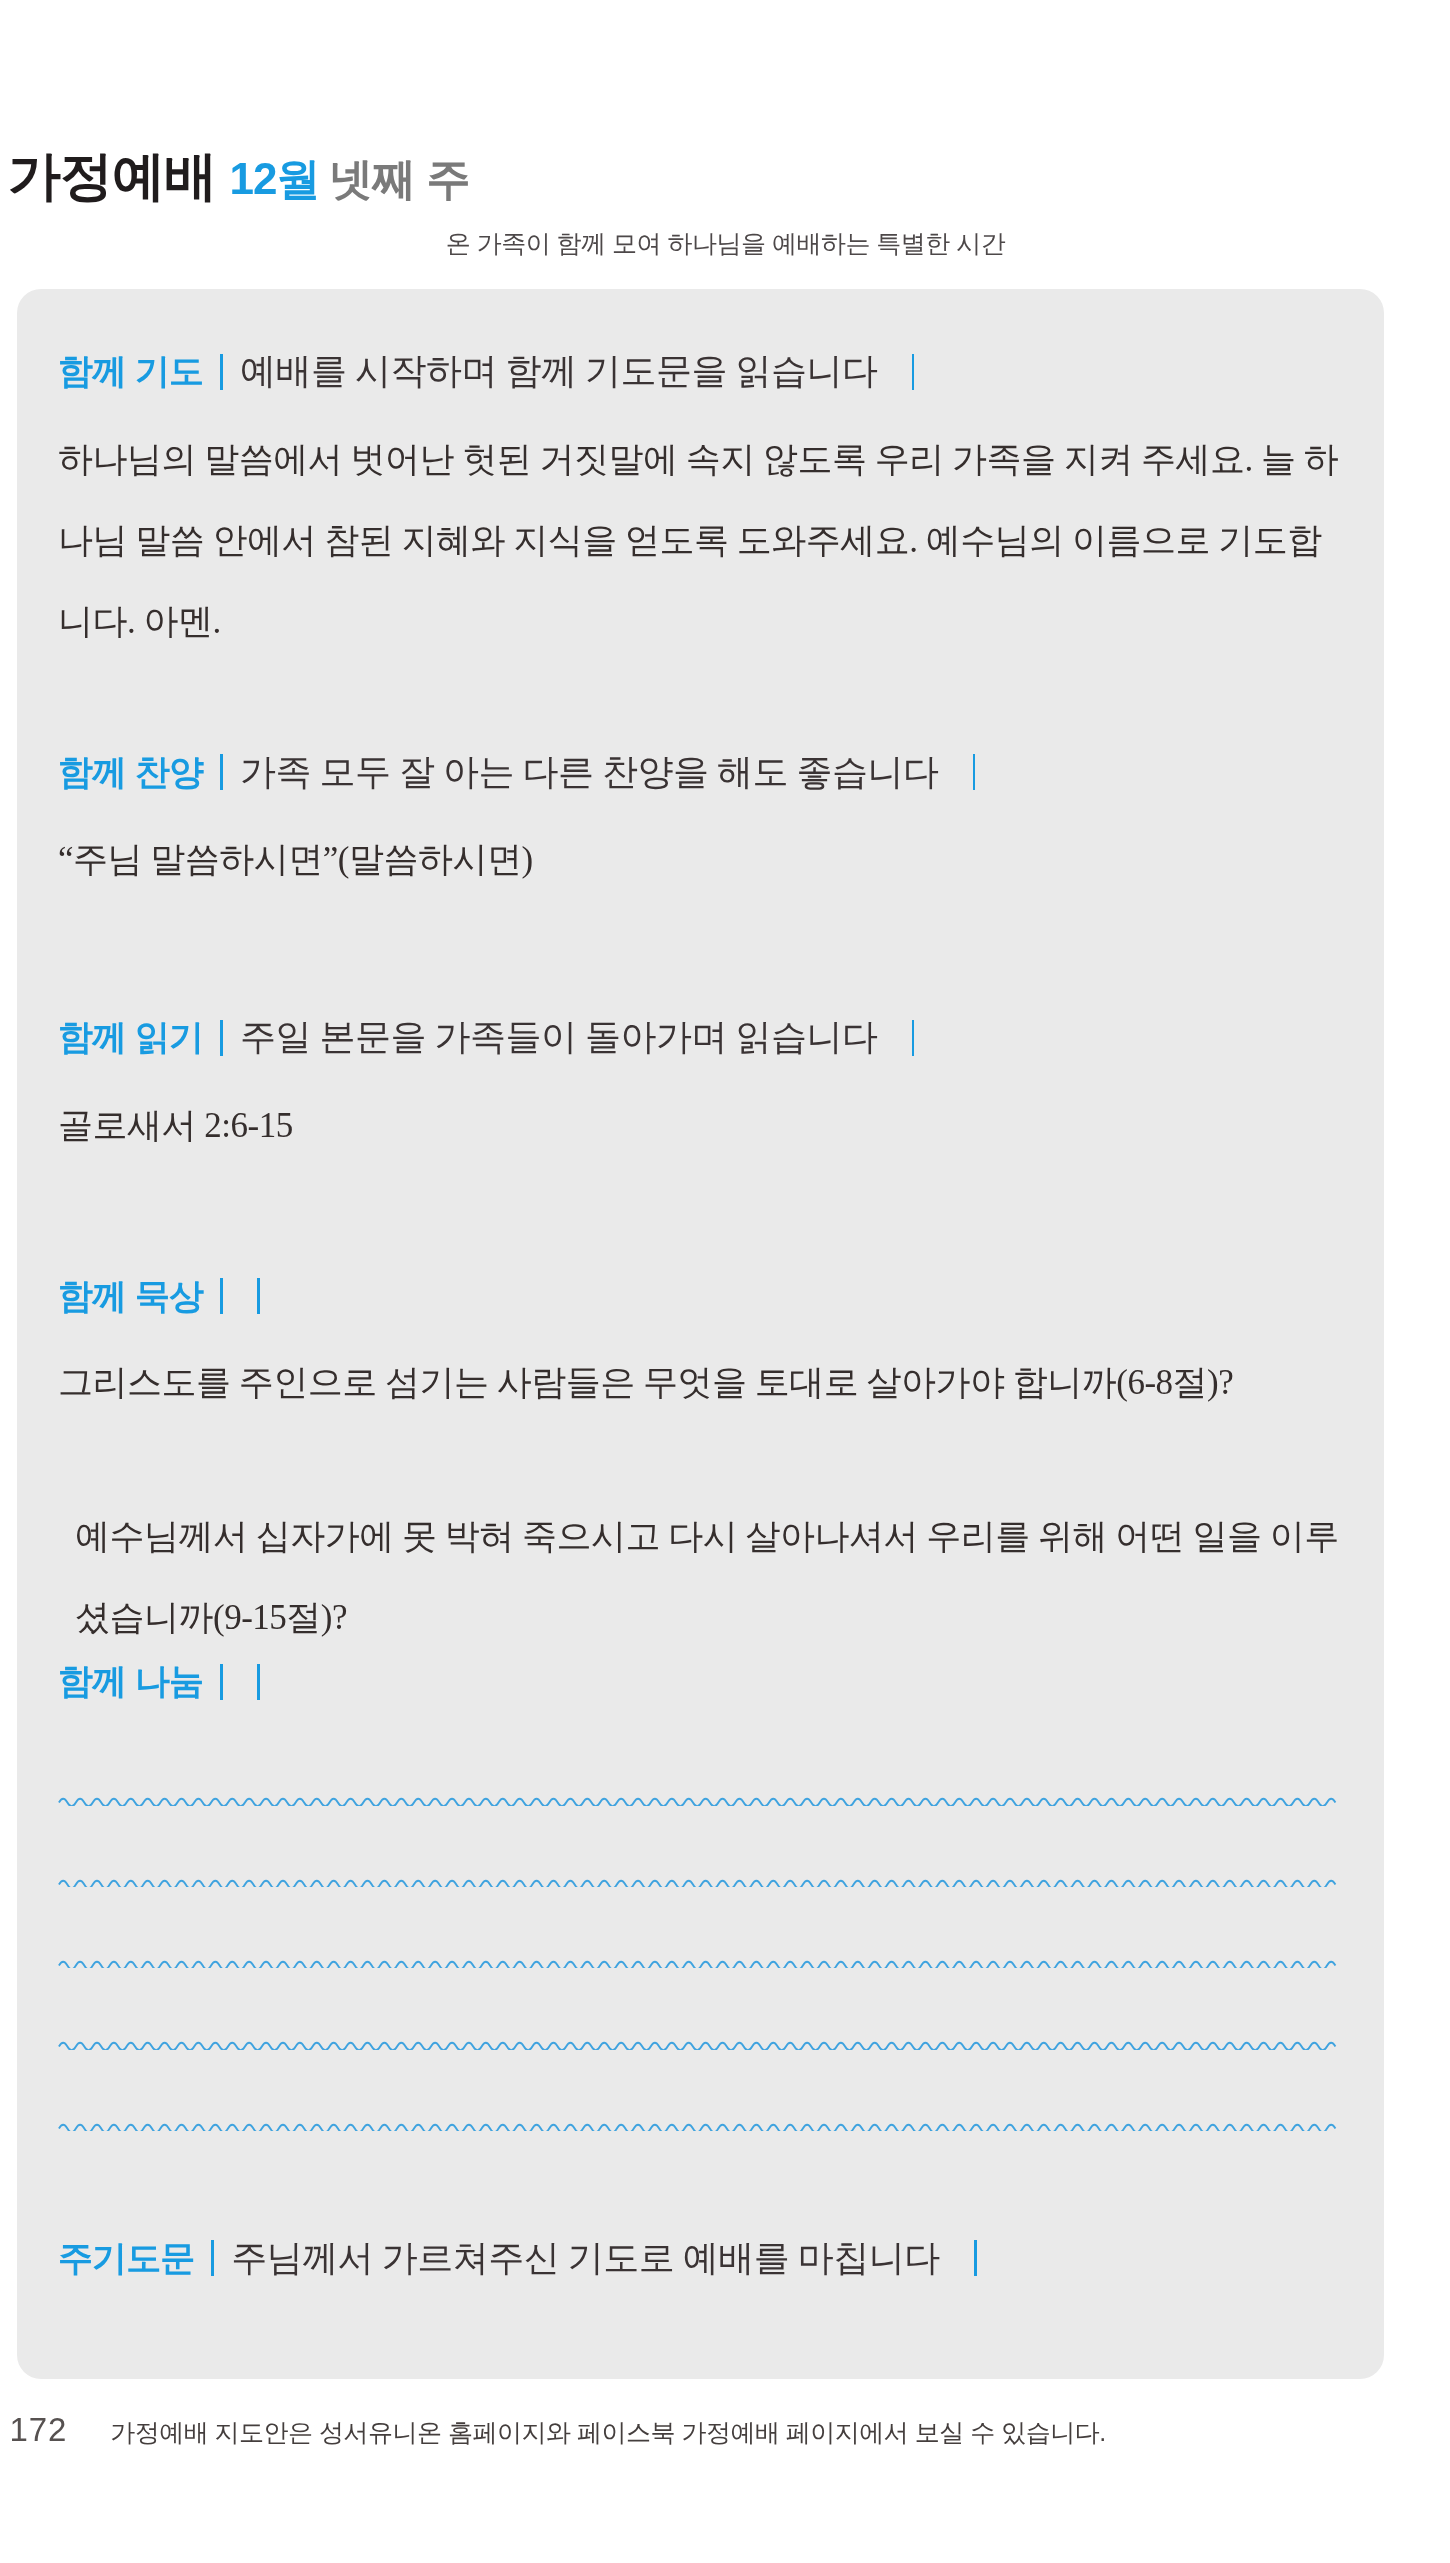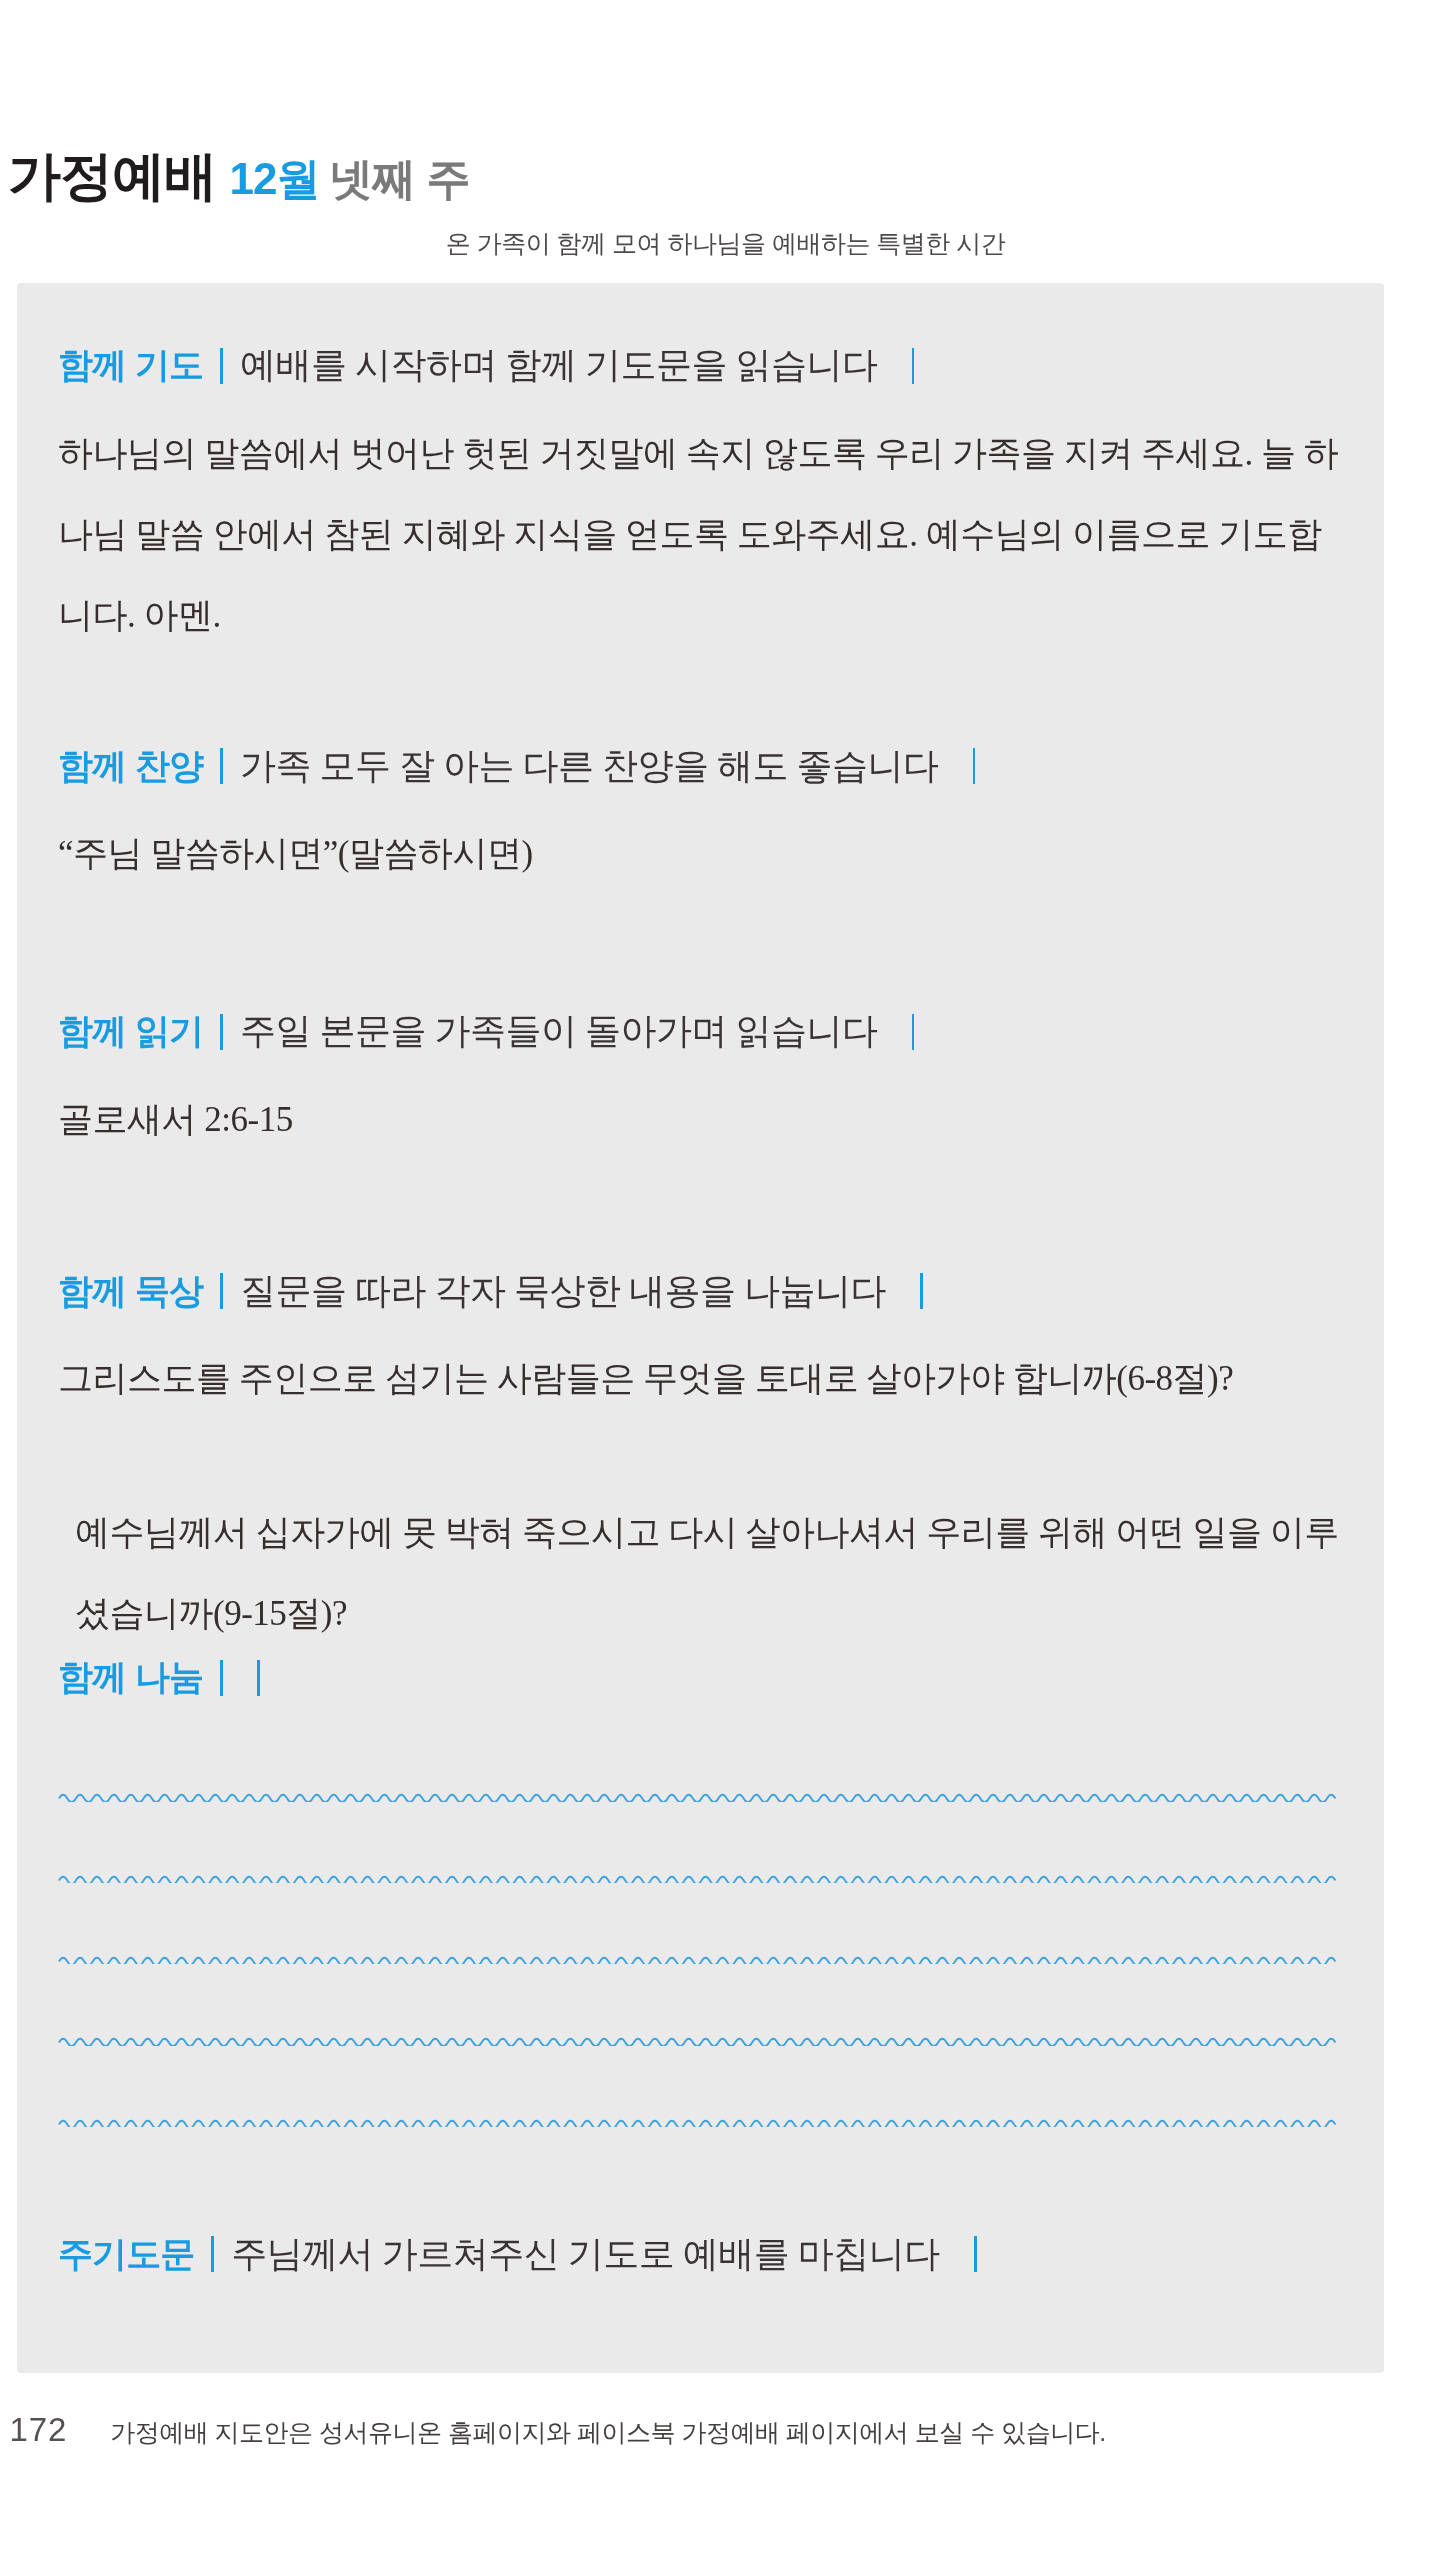--- a/index.html
+++ b/index.html
@@ -48,27 +48,27 @@
     width: 100%;
     text-align: center;
     font-size: 25px;
     color: #4d4849;
     letter-spacing: -0.5px;
   }
 
   
   .card {
     position: absolute;
-    top: 283px;
+    top: 289px;
     left: 17px;
     width: 1367px;
     height: 2090px;
     box-sizing: border-box;
     background: #eaeaea;
-    border-radius: 4px;
+    border-radius: 24px;
     padding: 49px 41px 0 41px;
   }
 
   
   .sec-header {
     display: flex;
     align-items: center;
     white-space: nowrap;
   }
   .sec-label {
@@ -178,21 +178,20 @@
         <span class="sec-desc">주일 본문을 가족들이 돌아가며 읽습니다</span>
         <span class="vbar"></span>
       </div>
       <p class="para">골로새서 2:6-15</p>
     </section>
 
     <section class="s4">
       <div class="sec-header">
         <span class="sec-label">함께 묵상</span>
         <span class="vbar"></span>
-        <span class="sec-desc">질문을 따라 각자 묵상한 내용을 나눕니다</span>
         <span class="vbar"></span>
       </div>
       <p class="para">그리스도를 주인으로 섬기는 사람들은 무엇을 토대로 살아가야 합니까(6-8절)?</p>
       <p class="para para-gap">예수님께서 십자가에 못 박혀 죽으시고 다시 살아나셔서 우리를 위해 어떤 일을 이루셨습니까(9-15절)?</p>
     </section>
 
     <section class="s5">
       <div class="sec-header">
         <span class="sec-label">함께 나눔</span>
         <span class="vbar"></span>

